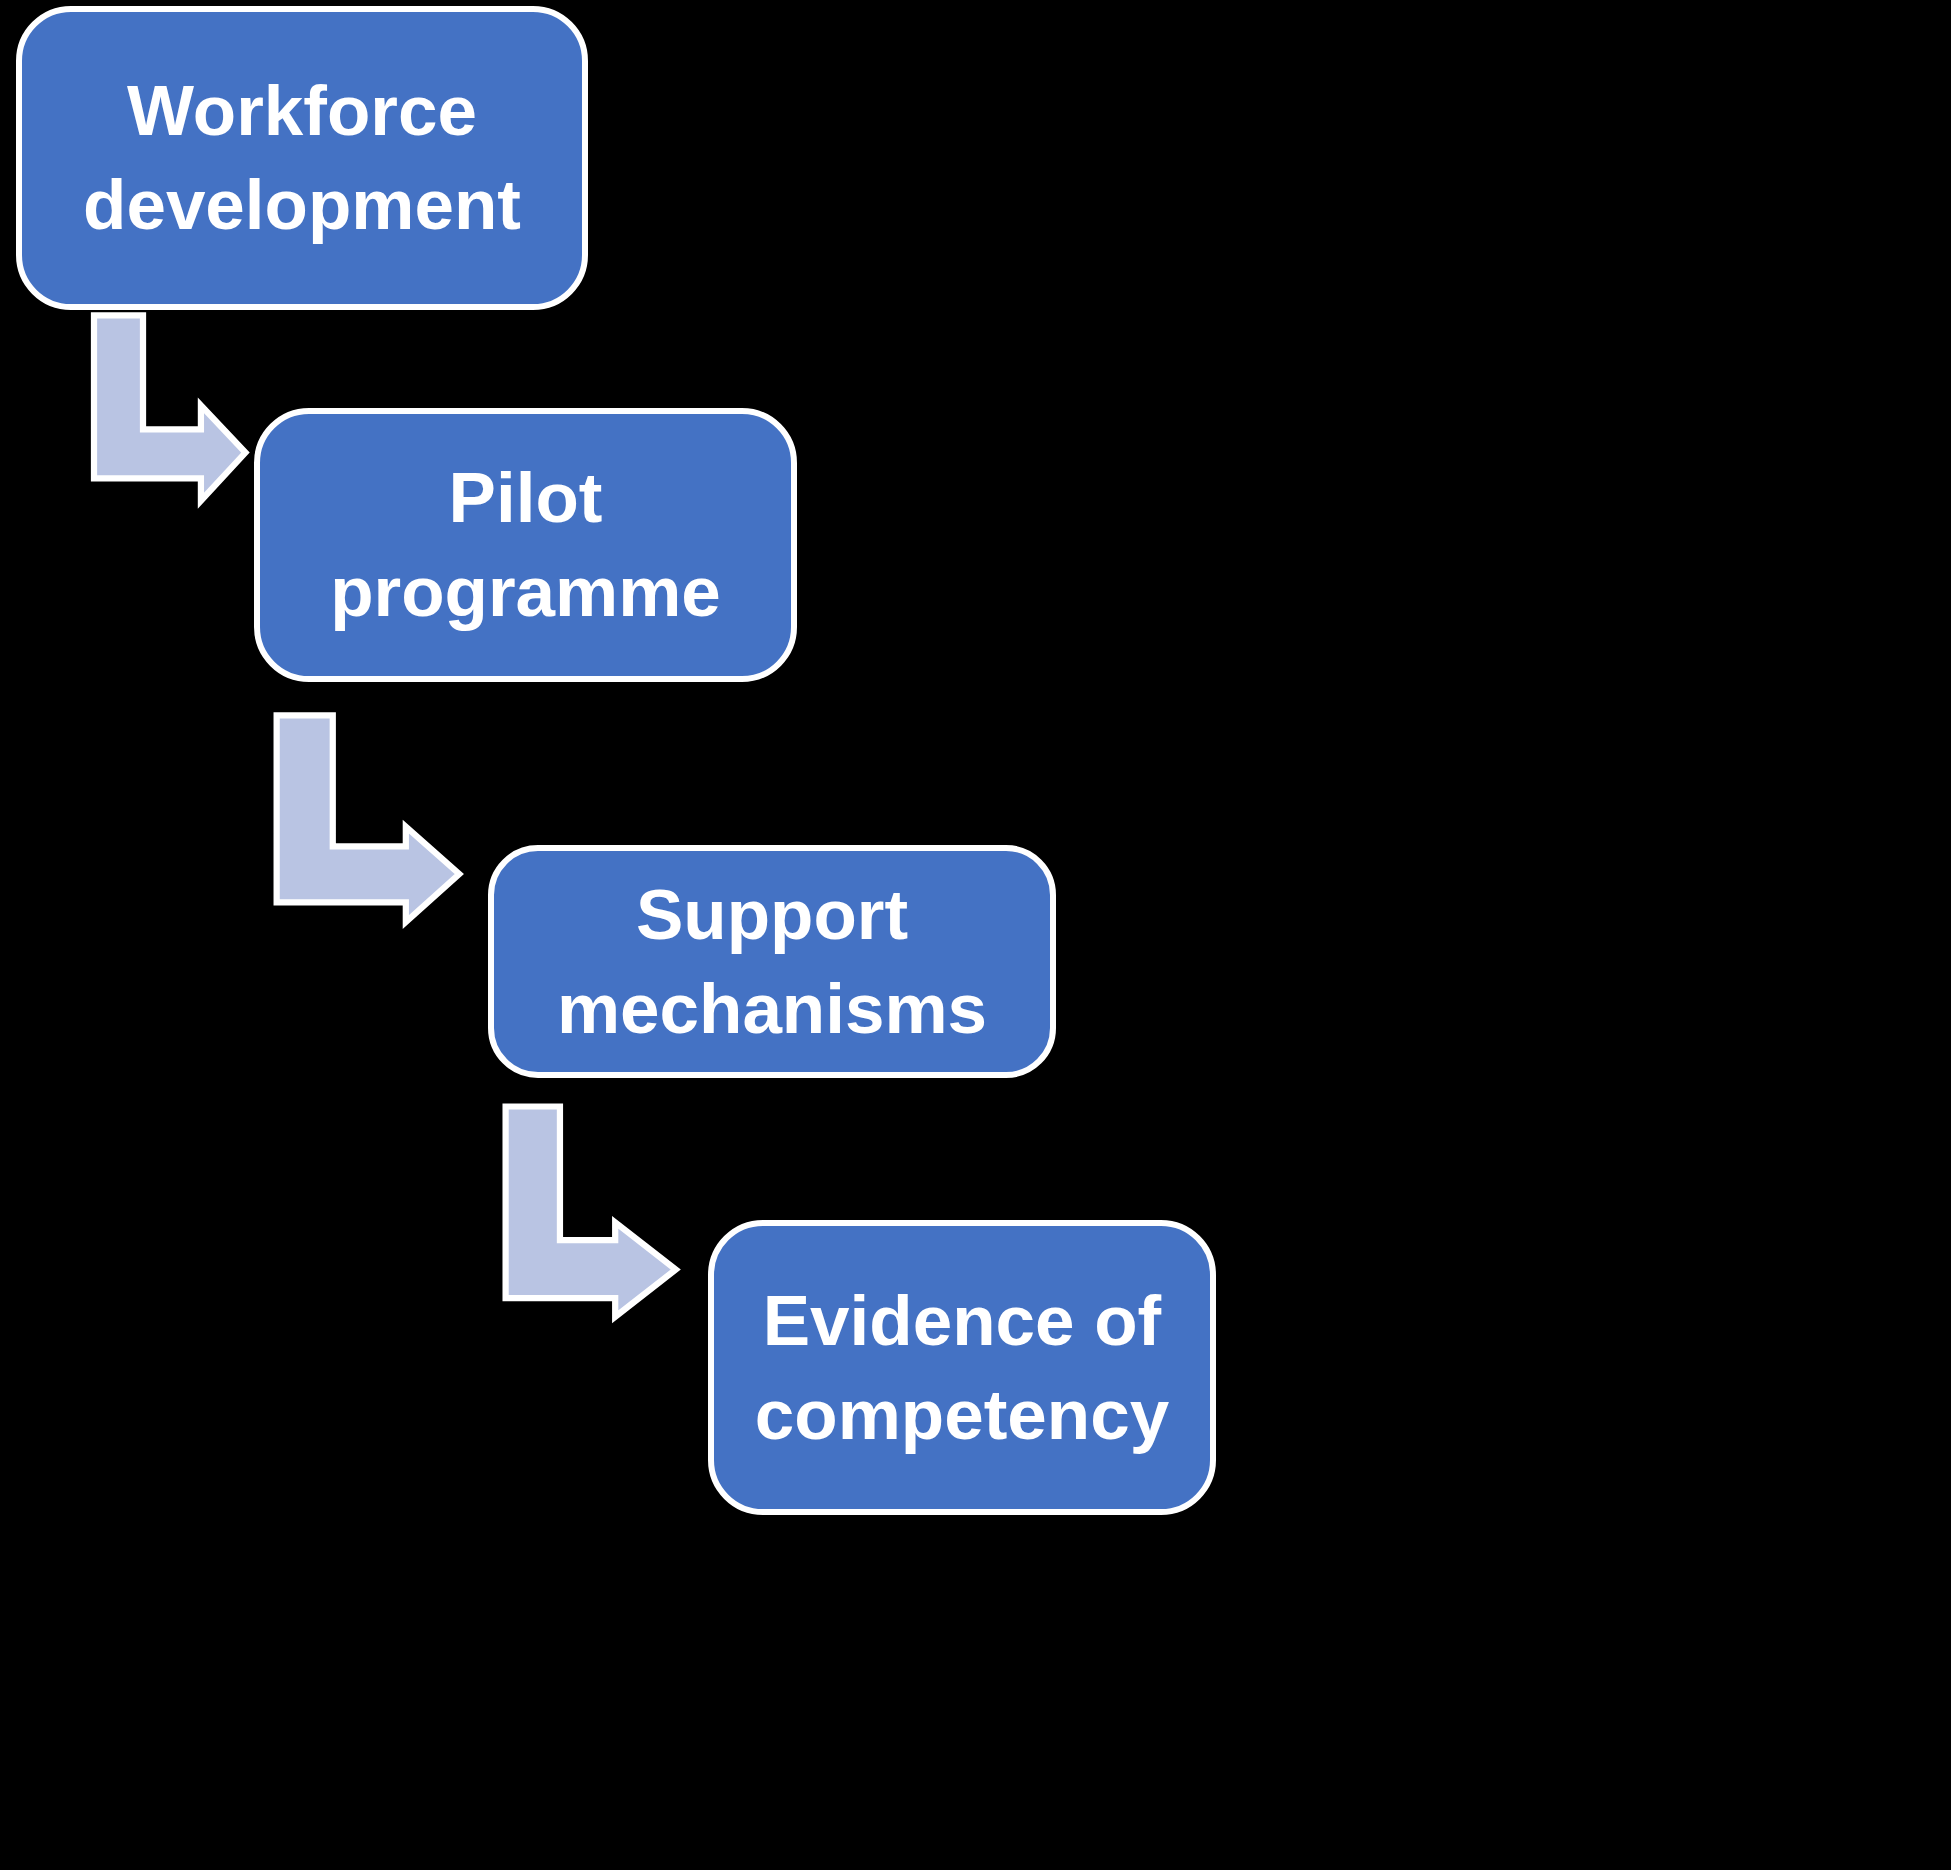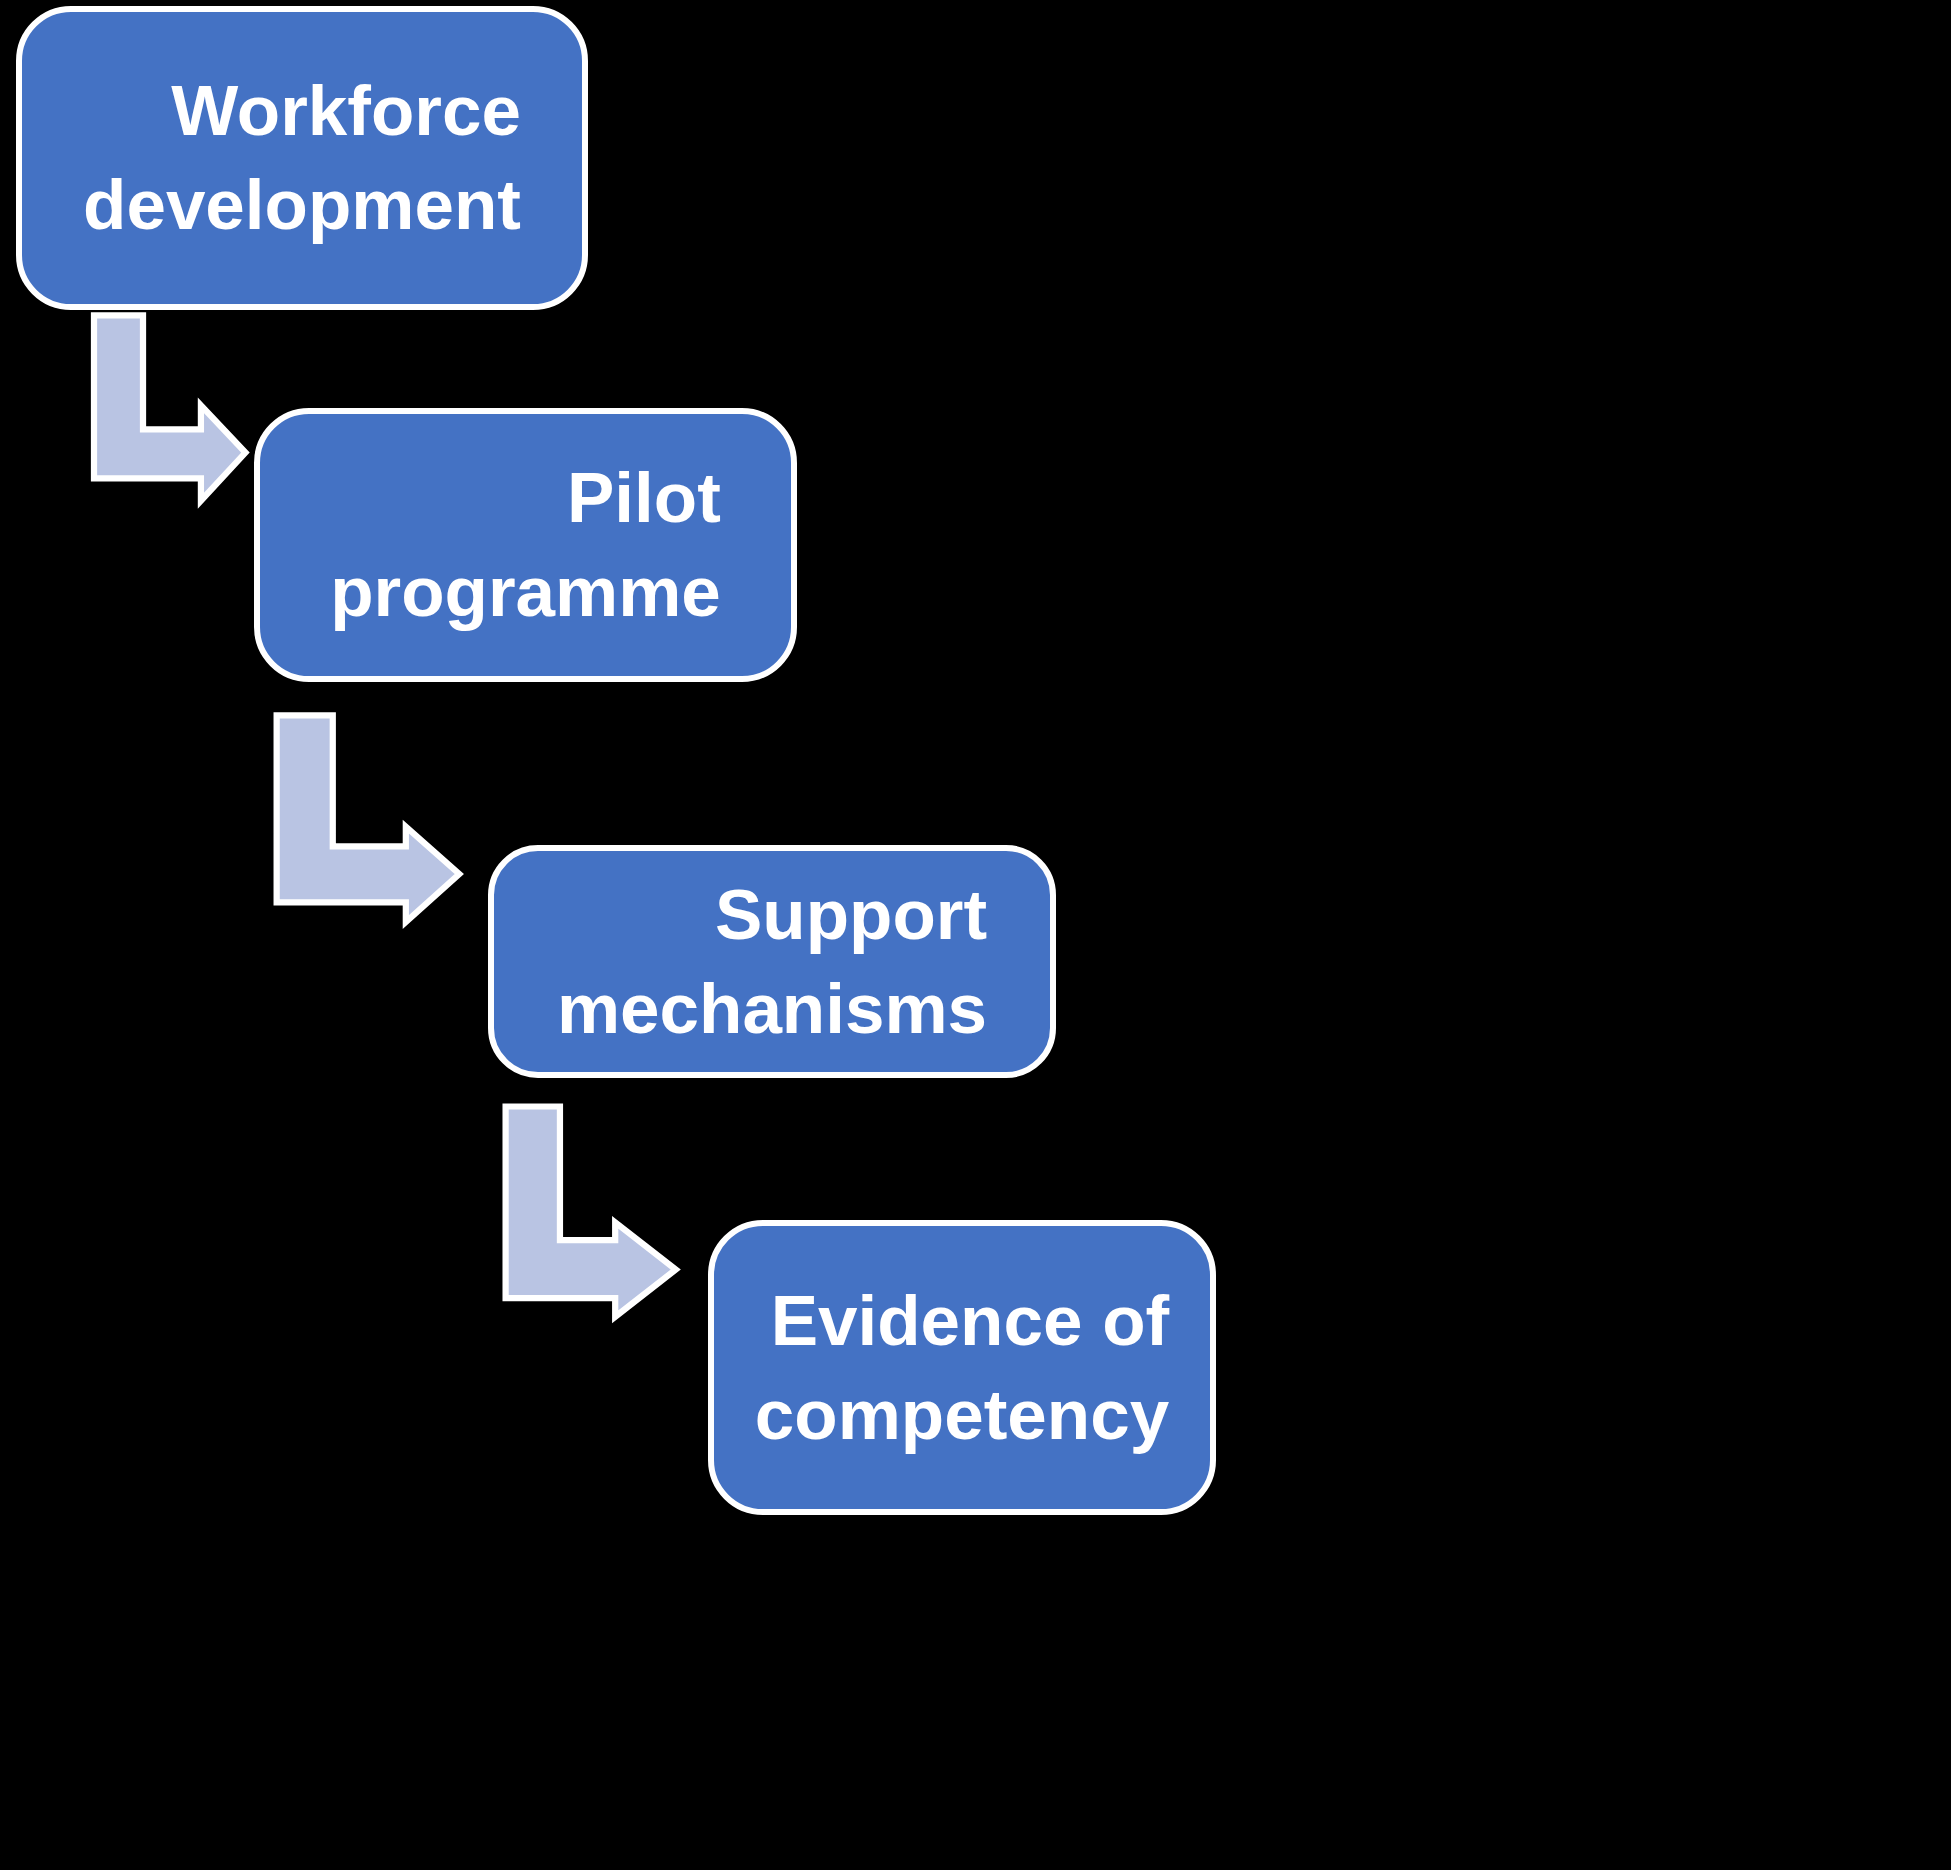--- a/index.html
+++ b/index.html
@@ -17,21 +17,21 @@
   .node {
     position: absolute;
     box-sizing: border-box;
     border: 6.2px solid #fff;
     border-radius: 55px;
     background: #4472C4;
     color: #fff;
     display: flex;
     align-items: center;
     justify-content: center;
-    text-align: right;
+    text-align: center;
     font-weight: 700;
     font-size: 71px;
     line-height: 1.32;
     white-space: pre-line;
     padding: 8px 16px;
   }
   #node-1 { left: 16px;  top: 6.2px;    width: 572px; height: 304px; }
   #node-2 { left: 254px; top: 408px;  width: 543px; height: 274px; }
   #node-3 { left: 488px; top: 845px;  width: 568px; height: 233px; border-radius: 50px; }
   #node-4 { left: 708px; top: 1220px; width: 508px; height: 295px; }

